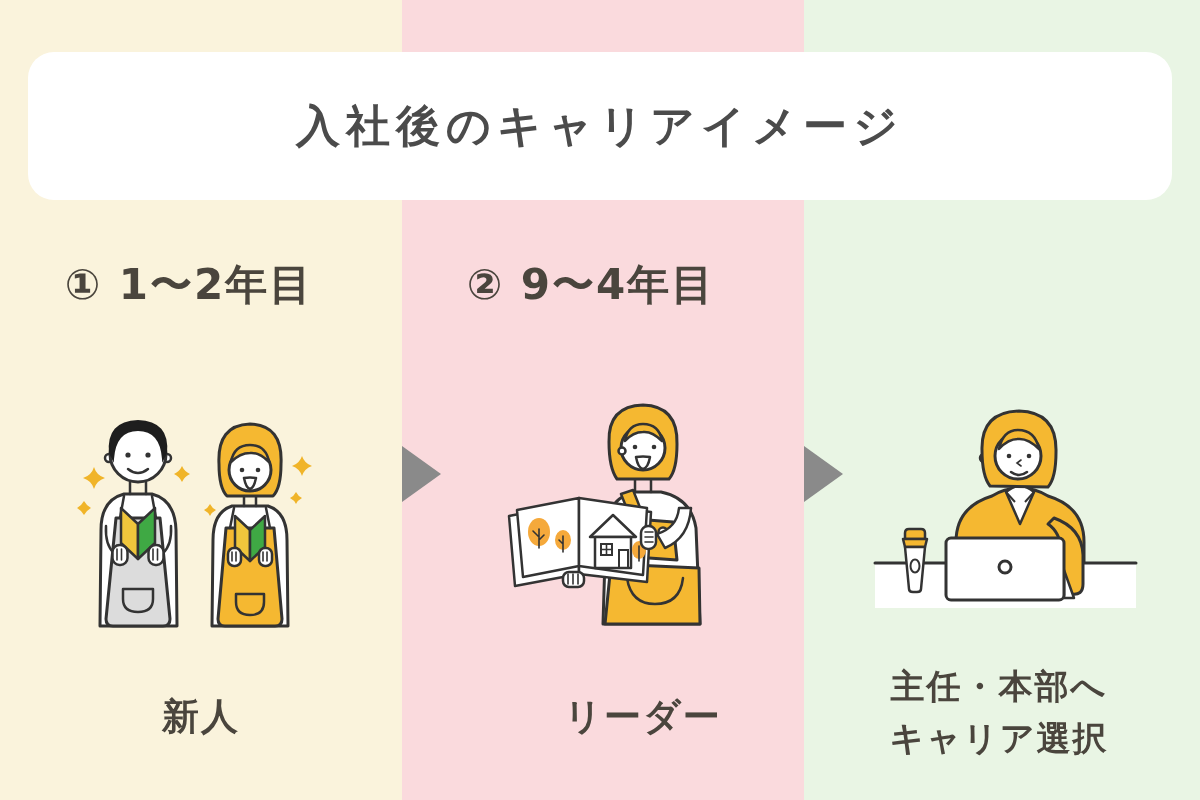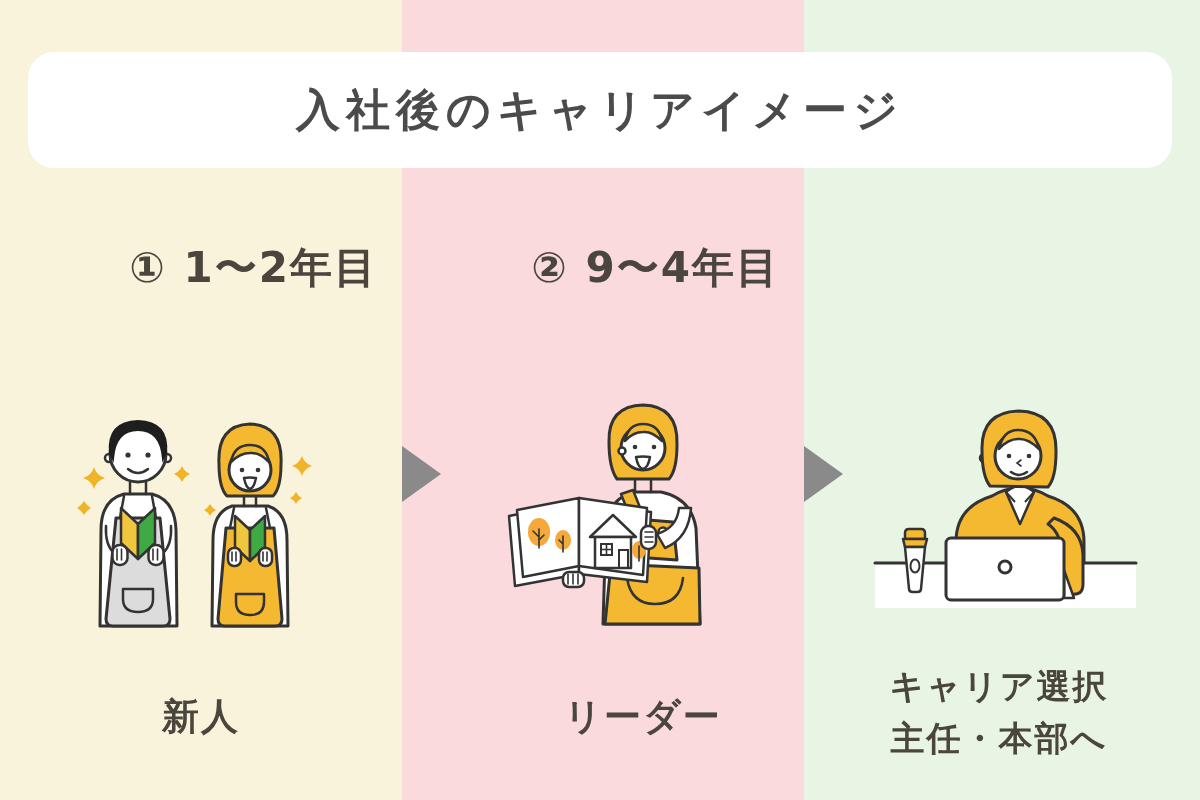--- a/index.html
+++ b/index.html
@@ -6,31 +6,31 @@
   .canvas{
     position:relative;width:1200px;height:800px;overflow:hidden;
     font-family:"DejaVu Sans",sans-serif;
   }
   .col-bg{position:absolute;top:0;height:800px;}
   .col1{left:0;width:402px;background:var(--stage1-bg,#FAF3DC);}
   .col2{left:402px;width:402px;background:var(--stage2-bg,#FADADD);}
   .col3{left:804px;width:396px;background:var(--stage3-bg,#E9F5E4);}
 
   .title-box{
-    position:absolute;left:28px;top:52px;width:1144px;height:116px;
+    position:absolute;left:28px;top:52px;width:1144px;height:148px;
     background:var(--title-box-bg,#FFFFFF);border-radius:26px;
     display:flex;align-items:center;justify-content:center;
   }
   .title-text{
     font-size:44px;font-weight:bold;color:var(--title-text,#4B4B4B);
     letter-spacing:6px;white-space:nowrap;
   }
 
   .stage-header{
-    position:absolute;top:243px;width:378px;text-align:right;
+    position:absolute;top:260px;width:378px;text-align:center;
     font-size:42px;font-weight:bold;color:var(--stage-text,#4A453D);
     letter-spacing:2px;line-height:50px;white-space:nowrap;
   }
   .h1{left:0;} .h2{left:402px;} .h3{left:798px;}
 
   .stage-label{
     position:absolute;text-align:center;font-weight:bold;
     color:var(--stage-text,#4A453D);letter-spacing:2px;
   }
   .l1{left:0;top:692px;width:402px;font-size:37px;}
@@ -202,17 +202,17 @@
       <circle class="ln f-w" cx="143" cy="167" r="6"></circle>
     </g>
   </svg>
 
   <div class="arrow arrow1"></div>
   <div class="arrow arrow2"></div>
 
   <div class="stage-label l1">新人</div>
   <div class="stage-label l2">リーダー</div>
   <div class="stage-label l3">
+    <div>主任・本部へ</div>
     <div>キャリア選択</div>
-    <div>主任・本部へ</div>
   </div>
 
 </div>
 
 </body></html>

